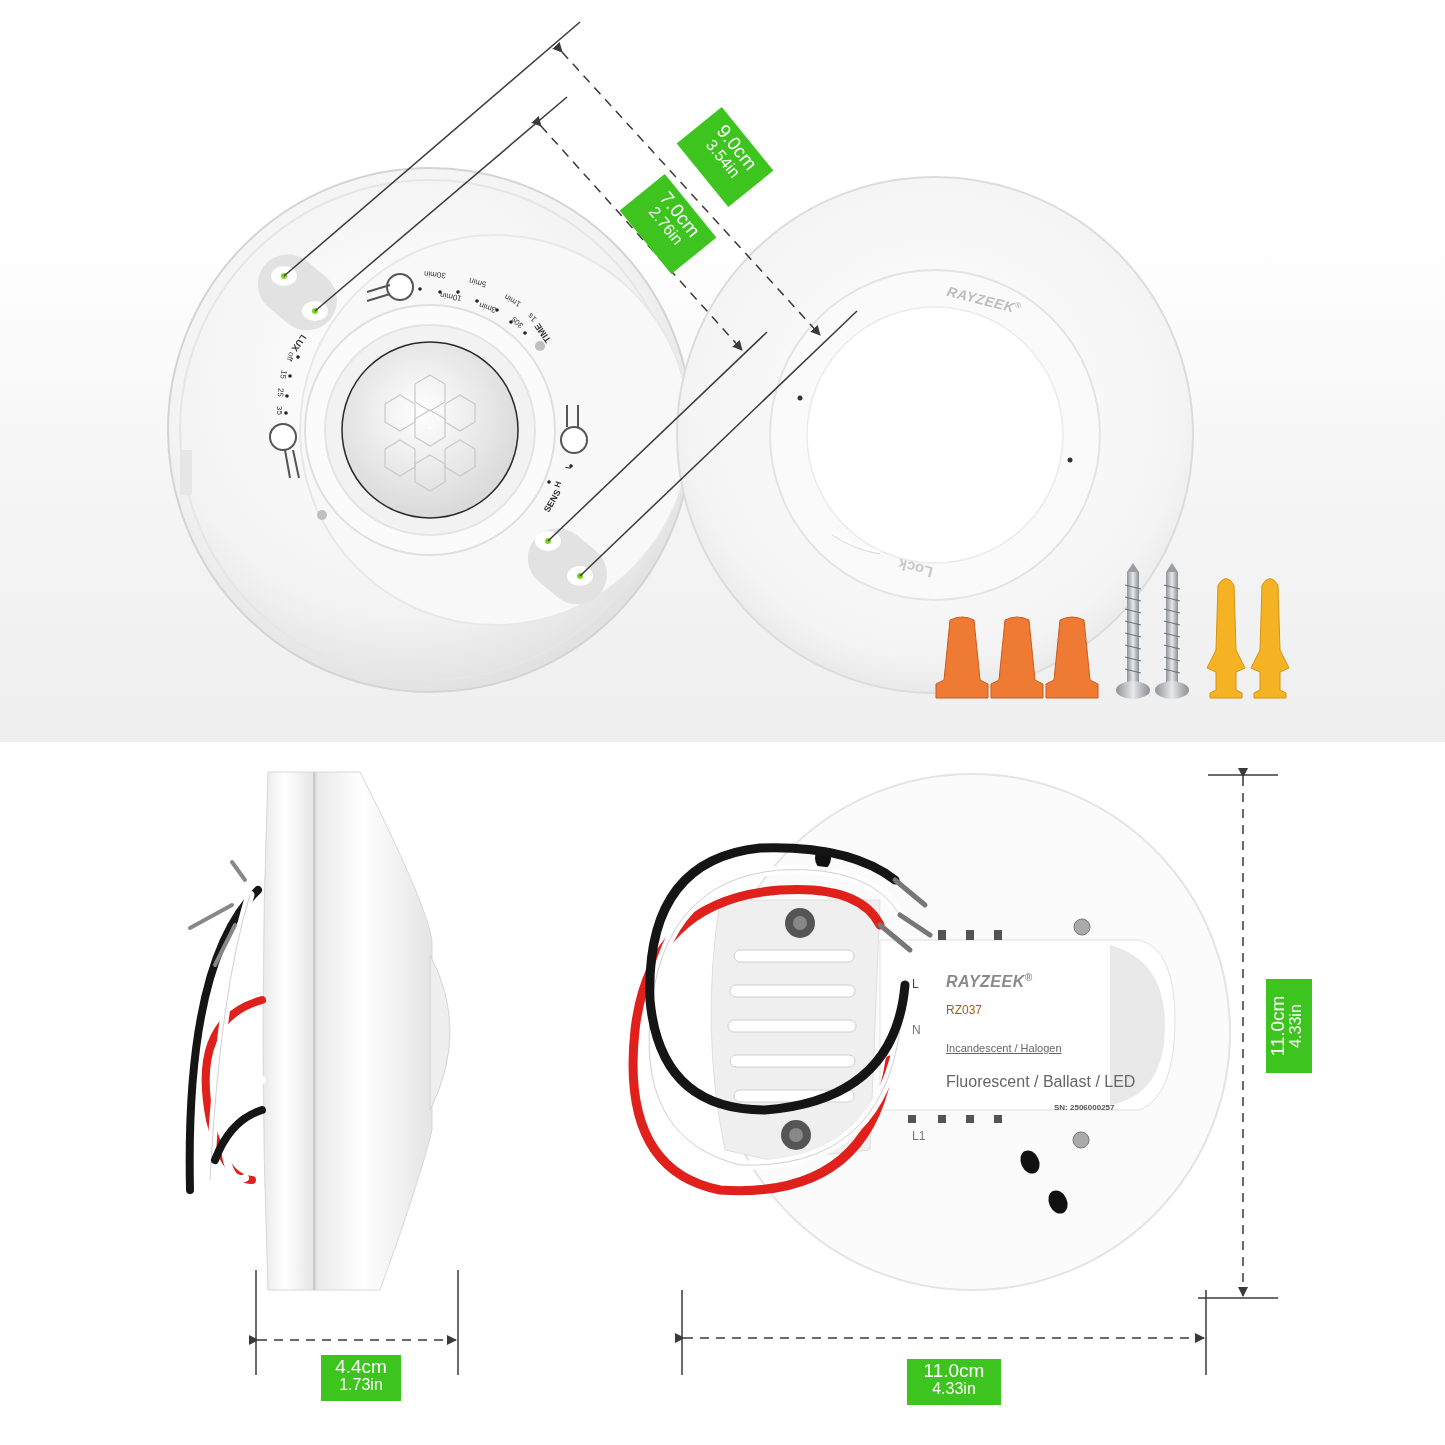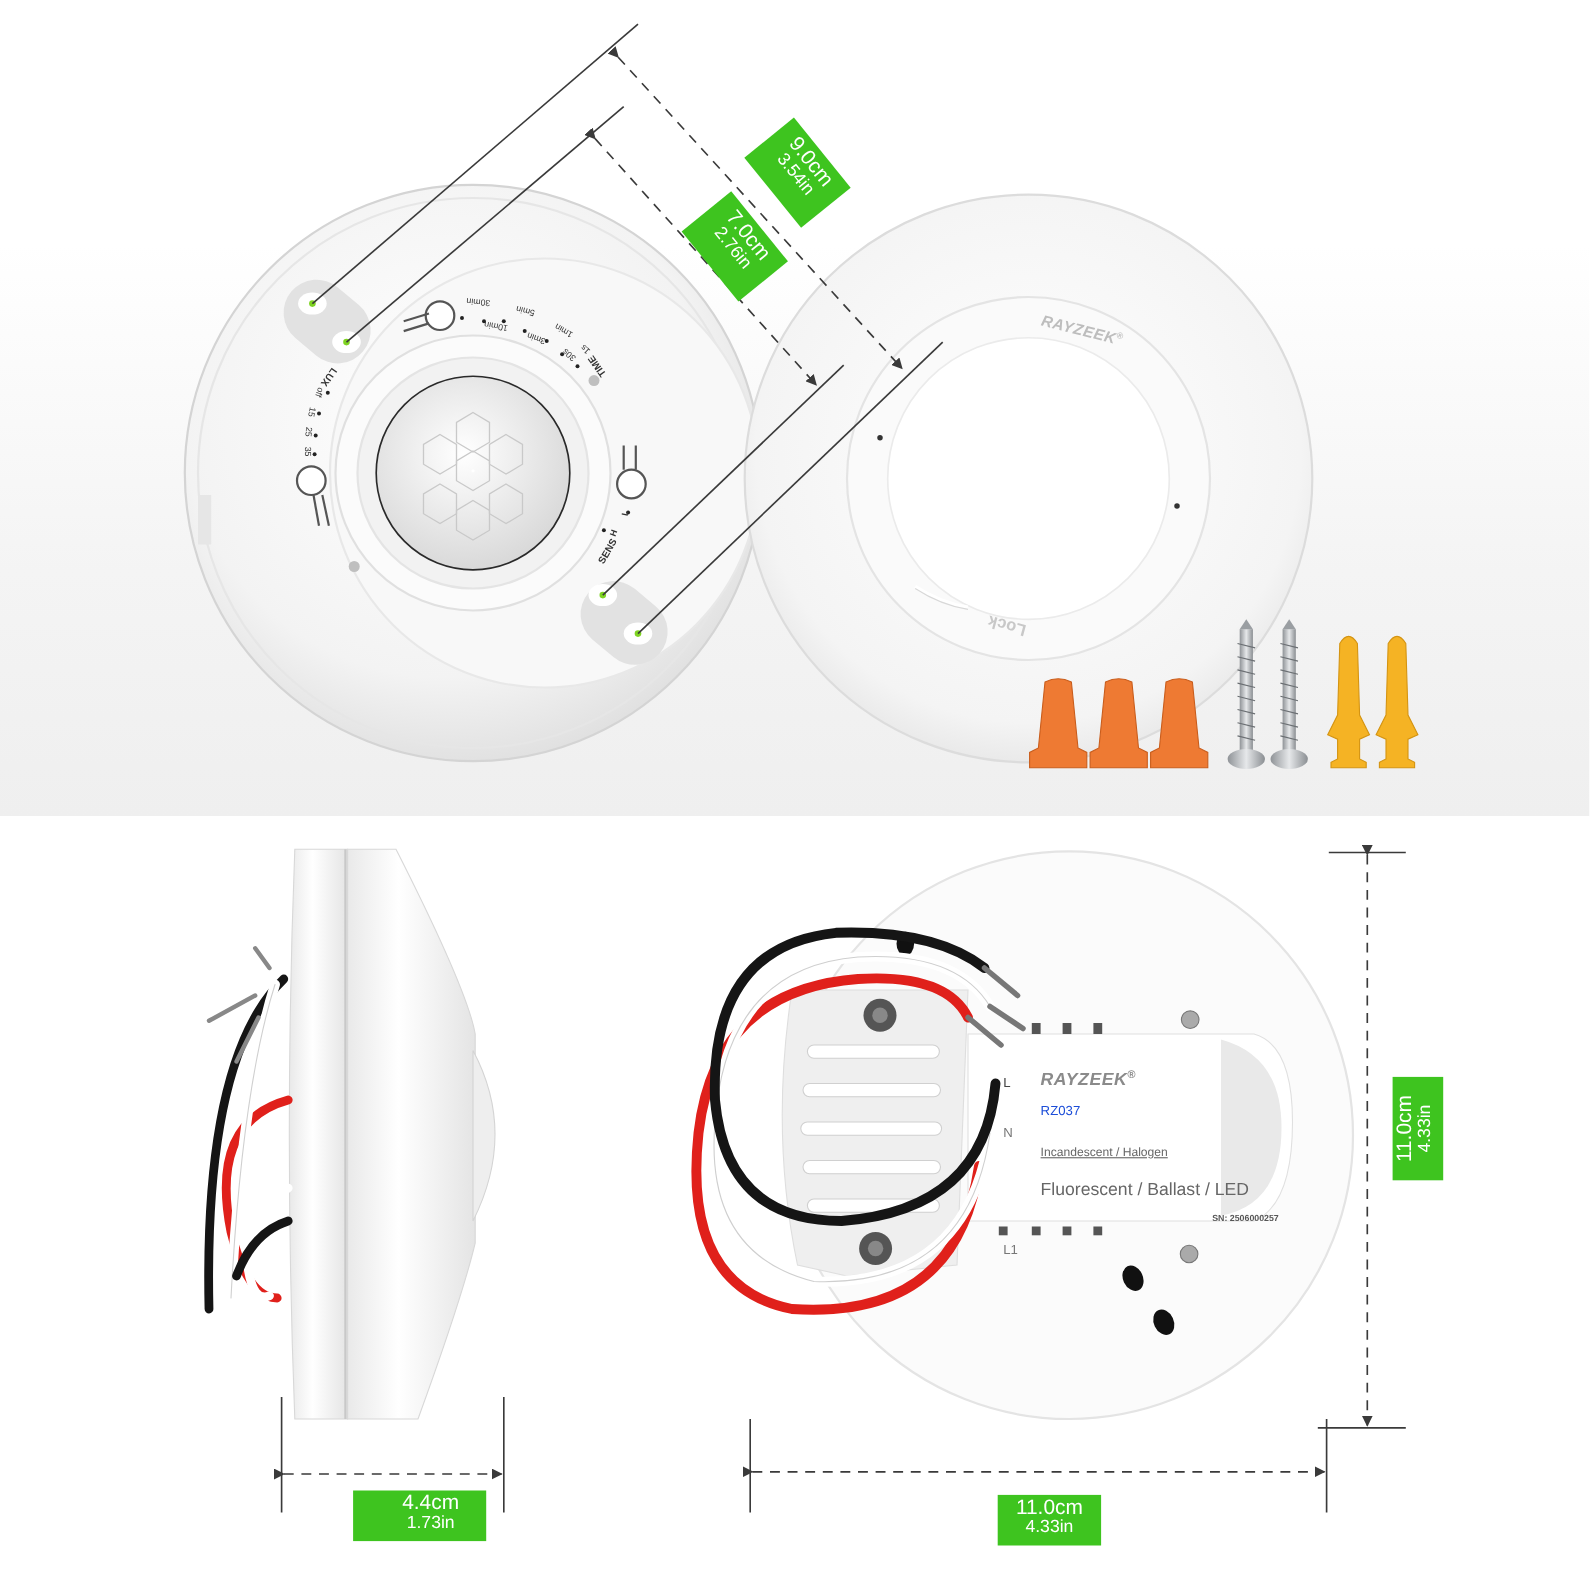--- a/index.html
+++ b/index.html
@@ -242,21 +242,21 @@
 
 <div class="dim-label rot" style="left:684px; top:128px; width:82px; height:54px; transform:rotate(51deg); padding-top:4px;">
   <span class="cm">9.0cm</span>
   <span class="in">3.54in</span>
 </div>
 <div class="dim-label rot" style="left:627px; top:195px; width:82px; height:54px; transform:rotate(51deg); padding-top:4px;">
   <span class="cm">7.0cm</span>
   <span class="in">2.76in</span>
 </div>
 
-<div class="dim-label" style="left:321px; top:1355px; width:101px; height:44px; padding-top:2px;padding-left:20px;">
+<div class="dim-label" style="left:321px; top:1355px; width:80px; height:44px; padding-top:2px;">
   <span class="cm">4.4cm</span>
   <span class="in">1.73in</span>
 </div>
 <div class="dim-label" style="left:907px; top:1359px; width:94px; height:44px; padding-top:2px;">
   <span class="cm">11.0cm</span>
   <span class="in">4.33in</span>
 </div>
 <div class="dim-label rot" style="left:1242px; top:1003px; width:94px; height:44px; padding-top:2px; transform:rotate(-90deg);">
   <span class="cm">11.0cm</span>
   <span class="in">4.33in</span>
@@ -283,19 +283,19 @@
 <div class="print" style="left:566px; top:462px; font-size:8px; font-weight:bold; color:#333; transform:rotate(-80deg);">L</div>
 
 <div class="print" style="left:946px; top:292px; font-size:14px; font-weight:bold; font-style:italic; color:#bdbdbd; transform:rotate(14deg); letter-spacing:0.5px;">
   <span>RAYZEEK</span><sup style="font-size:8px;">®</sup>
 </div>
 <div class="print" style="left:898px; top:560px; font-size:15px; font-weight:bold; color:#c8c8c8; transform:rotate(195deg);">Lock</div>
 
 <div class="print" style="left:946px; top:972px; font-size:16px; font-weight:bold; font-style:italic; color:#8a8a8a; letter-spacing:0.5px;">
   <span>RAYZEEK</span><sup style="font-size:10px;">®</sup>
 </div>
-<div class="print" style="left:946px; top:1003px; font-size:12px; color:#1d4ed8;">RZ037</div>
+<div class="print" style="left:946px; top:1003px; font-size:12px; color:#a16207;">RZ037</div>
 <div class="print" style="left:912px; top:977px; font-size:12px; color:#444;">L</div>
 <div class="print" style="left:912px; top:1023px; font-size:12px; color:#777;">N</div>
 <div class="print" style="left:912px; top:1129px; font-size:12px; color:#777;">L1</div>
 <div class="print" style="left:946px; top:1042px; font-size:11px; color:#666;text-decoration:underline;">Incandescent / Halogen</div>
 <div class="print" style="left:946px; top:1073px; font-size:16px; color:#666;">Fluorescent / Ballast / LED</div>
-<div class="print" style="left:1054px; top:1103px; font-size:8px; font-weight:bold; color:#555;margin-left:48px;">SN: 2506000257</div>
+<div class="print" style="left:1054px; top:1103px; font-size:8px; font-weight:bold; color:#555;">SN: 2506000257</div>
 
 </body></html>

